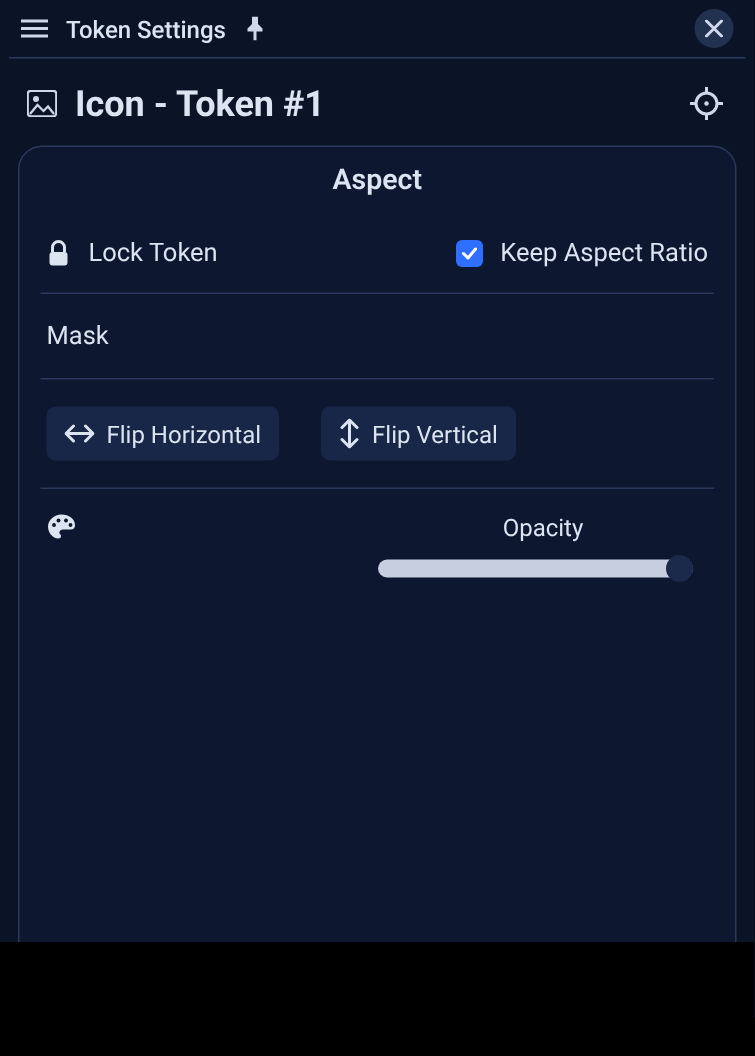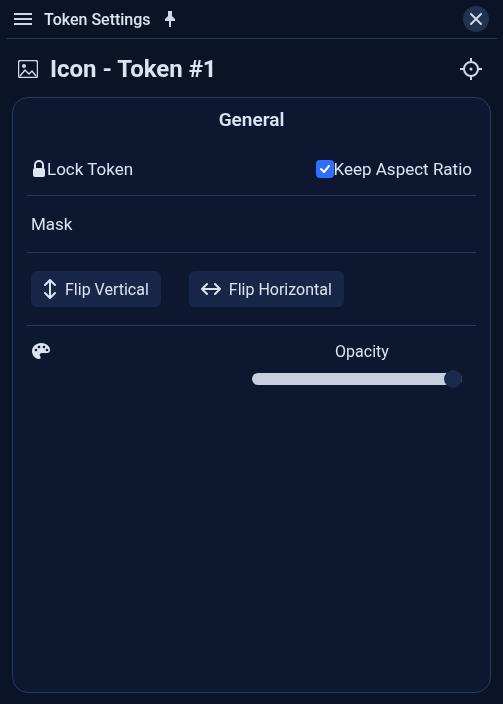--- a/index.html
+++ b/index.html
@@ -18,21 +18,21 @@
   html,body{margin:0;padding:0;height:100%;}
   body{
     width:503px;height:704px;
     background:#000;
     color:var(--text);
     font-family:-apple-system,BlinkMacSystemFont,"Segoe UI",Roboto,Arial,sans-serif;
     font-size:15px;
   }
   .window{
     position:relative;
-    width:503px;height:704px;
+    width:503px;height:628px;
     background:var(--bg);
     overflow:hidden;
   }
   
   .titlebar{
     display:flex;align-items:center;
     height:38px;padding:0 14px;
     gap:12px;
   }
   .titlebar .left{display:flex;align-items:center;gap:12px;}
@@ -67,21 +67,21 @@
     height:596px;
     overflow:hidden;
   }
   .panel-header{
     text-align:center;
     padding:10px 0 12px;
     font-size:19px;font-weight:600;
     color:var(--text);
   }
   .section{padding:16px 18px;}
-  .row{display:flex;align-items:center;gap:0;}
+  .row{display:flex;align-items:center;gap:12px;}
   .row.split{justify-content:space-between;}
   .divider{height:1px;background:var(--divider);margin:0 14px;}
   .label{color:var(--text);font-size:17px;}
   .checkbox{
     width:18px;height:18px;border-radius:4px;
     background:var(--accent);
     display:inline-flex;align-items:center;justify-content:center;
     flex-shrink:0;
   }
   .btn{
@@ -160,21 +160,21 @@
         <svg width="22" height="22" viewBox="0 0 22 22">
             <circle cx="11" cy="11" r="7" fill="none" stroke="#cfd8ea" stroke-width="2"></circle>
             <circle cx="11" cy="11" r="1.5" fill="#cfd8ea"></circle>
             <path d="M11 0v4M11 18v4M0 11h4M18 11h4" stroke="#cfd8ea" stroke-width="2"></path>
           </svg>
       </span>
     </div>
   </div>
 
   <div class="panel">
-    <div class="panel-header">General</div>
+    <div class="panel-header">Aspect</div>
 
     <div class="section row split">
       <div class="row">
         <span>
           <svg width="16" height="18" viewBox="0 0 16 18">
               <rect x="2" y="8" width="12" height="9" rx="2" fill="#dbe4f0"></rect>
               <path d="M4 8V5a4 4 0 018 0v3" fill="none" stroke="#dbe4f0" stroke-width="2"></path>
             </svg>
         </span>
         <span class="label">Lock Token</span>
@@ -191,35 +191,35 @@
     <div class="divider"></div>
 
     <div class="mask-row">
       <span class="label">Mask</span>
     </div>
     <div class="divider"></div>
 
     <div class="flip-row">
       <div class="btn">
         <span>
+          <svg width="20" height="14" viewBox="0 0 20 14">
+              <path d="M6 2L1 7l5 5M14 2l5 5-5 5" fill="none" stroke="#dbe4f0" stroke-width="2" stroke-linecap="round" stroke-linejoin="round"></path>
+              <path d="M1 7h18" stroke="#dbe4f0" stroke-width="2"></path>
+            </svg>
+        </span>
+        <span>Flip Horizontal</span>
+      </div>
+      <div class="btn">
+        <span>
           <svg width="14" height="20" viewBox="0 0 14 20">
               <path d="M2 6l5-5 5 5M2 14l5 5 5-5" fill="none" stroke="#dbe4f0" stroke-width="2" stroke-linecap="round" stroke-linejoin="round"></path>
               <path d="M7 1v18" stroke="#dbe4f0" stroke-width="2"></path>
             </svg>
         </span>
         <span>Flip Vertical</span>
-      </div>
-      <div class="btn">
-        <span>
-          <svg width="20" height="14" viewBox="0 0 20 14">
-              <path d="M6 2L1 7l5 5M14 2l5 5-5 5" fill="none" stroke="#dbe4f0" stroke-width="2" stroke-linecap="round" stroke-linejoin="round"></path>
-              <path d="M1 7h18" stroke="#dbe4f0" stroke-width="2"></path>
-            </svg>
-        </span>
-        <span>Flip Horizontal</span>
       </div>
     </div>
     <div class="divider"></div>
 
     <div class="section row split" style="align-items:flex-start;">
       <div class="row">
         <span>
           <svg width="20" height="18" viewBox="0 0 20 18">
               <path d="M10 1C5 1 1 5 1 9c0 4 3 8 7 8 2 0 2-2 1-3-1-1 0-3 2-3h5c2 0 3-1 3-3 0-4-4-7-9-7z" fill="#dbe4f0"></path>
               <circle cx="5" cy="8" r="1.3" fill="#0d1730"></circle>

